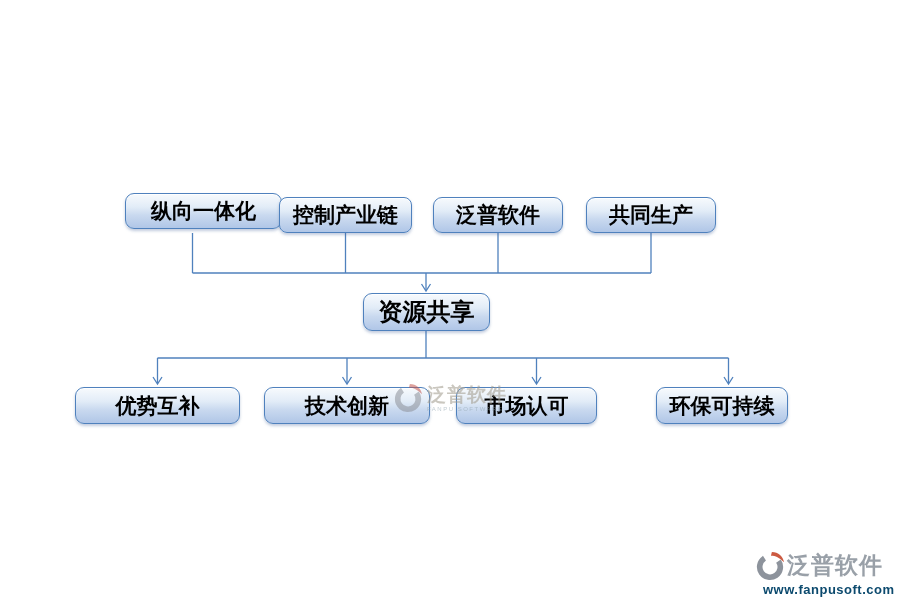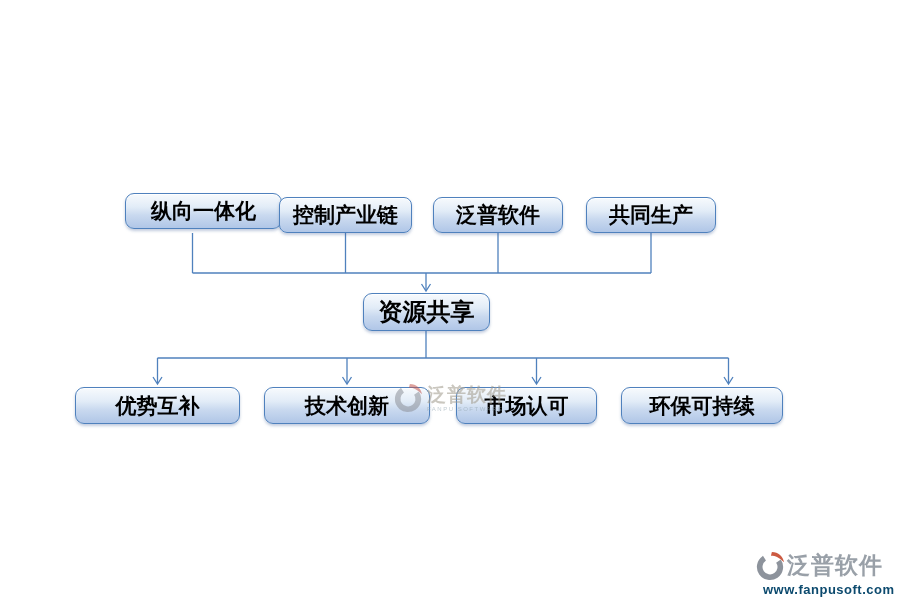--- a/index.html
+++ b/index.html
@@ -103,21 +103,21 @@
 
   <div class="node bottom" style="left:75px;top:387px;width:165px;">
     <span>优势互补</span>
   </div>
   <div class="node bottom" style="left:264px;top:387px;width:166px;">
     <span>技术创新</span>
   </div>
   <div class="node bottom" style="left:456px;top:387px;width:141px;">
     <span>市场认可</span>
   </div>
-  <div class="node bottom" style="left:621px;top:387px;width:162px;">
+  <div class="node bottom" style="left:656px;top:387px;width:132px;">
     <span>环保可持续</span>
   </div>
 
   <div class="wm-center">
     <svg width="30" height="30" viewBox="0 0 32 32" aria-hidden="true">
       <circle cx="16" cy="17" r="11" fill="none" stroke="#8d9199" stroke-width="6" stroke-dasharray="52 17" transform="rotate(-35 16 17)"></circle>
       <path d="M18 1 C25 1 30 6 31 12 C26 7 22 5 17 5 Z" fill="#c4574e"></path>
     </svg>
     <div class="wm-col">
       <span class="wm-brand">泛普软件</span>

